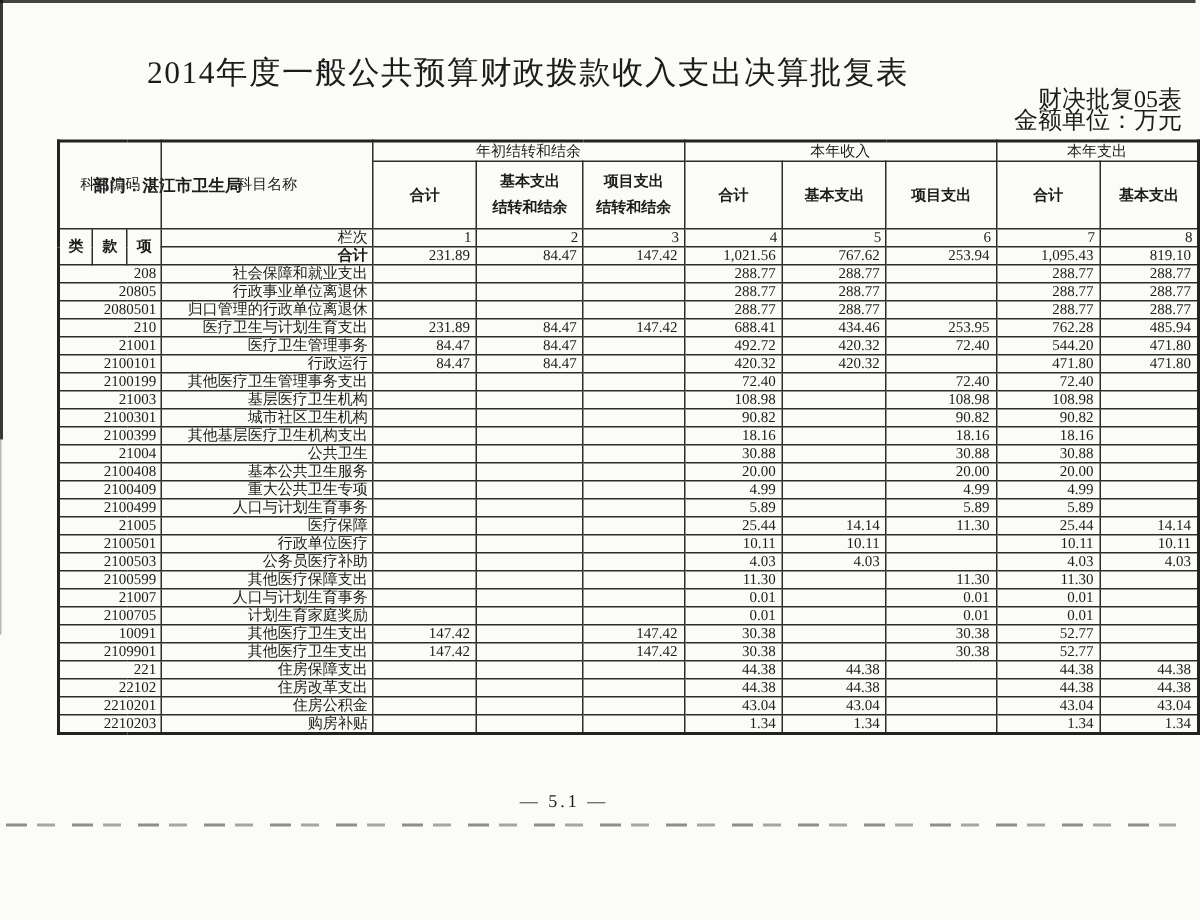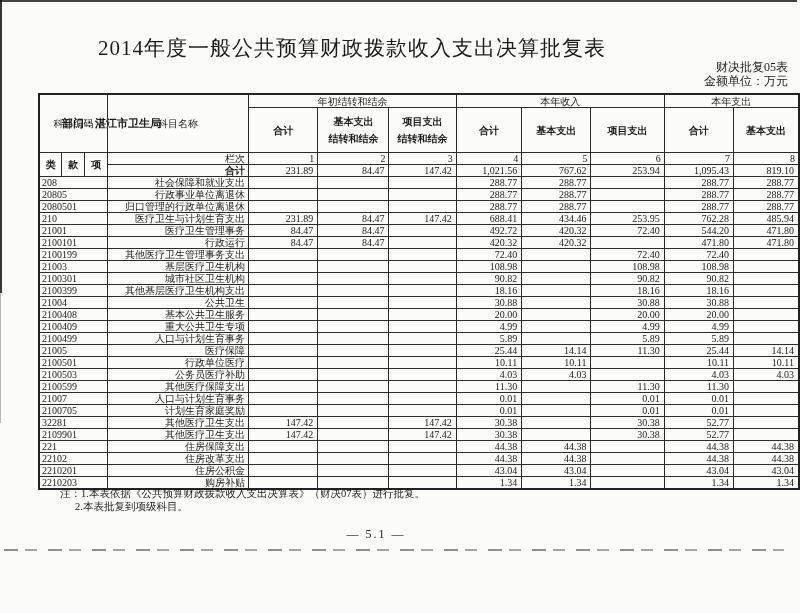--- a/index.html
+++ b/index.html
@@ -8,34 +8,34 @@
   .sheet{position:absolute;inset:0;}
   
   .edge-top{position:absolute;top:0;left:0;width:797px;height:2px;background:#1b1b1b;opacity:.82;}
   .edge-left{position:absolute;top:0;left:0;width:2px;height:293px;background:#151515;opacity:.85;}
   .edge-left2{position:absolute;top:293px;left:0;width:1px;height:130px;background:#555;opacity:.4;}
   .fold-line{position:absolute;top:549px;left:4px;width:780px;height:2px;
      background:repeating-linear-gradient(90deg,#6a6a66 0 14px,transparent 14px 21px,#8a8a85 21px 33px,transparent 33px 44px);
      opacity:.75;}
   .title{position:absolute;top:34px;left:0;width:704px;text-align:center;
      font-size:21px;font-weight:normal;letter-spacing:1px;}
-  .meta-right{position:absolute;top:60px;right:12px;text-align:right;font-size:12px;line-height:14px;}
+  .meta-right{position:absolute;top:60px;right:12px;text-align:right;font-size:16px;line-height:14px;}
   .department{position:absolute;top:76px;left:62px;font-size:11px;font-weight:bold;margin-top:40px;}
   
   table{position:absolute;left:38px;top:93px;border-collapse:collapse;table-layout:fixed;
         background:transparent;}
   td,th{border:1px solid #2c2c2c;font-size:10px;padding:0 3px;height:11px;line-height:11px;
         overflow:hidden;white-space:nowrap;font-weight:normal;}
   table{border:2px solid #222;}
   thead tr.group th{height:12px;text-align:center;font-weight:normal;}
   thead tr.subhead th{height:44px;text-align:center;font-weight:bold;white-space:pre-line;line-height:17px;vertical-align:middle;}
   .clp{text-align:center;font-weight:bold;vertical-align:middle;}
   .center{text-align:right;}
   .num{text-align:right;padding-right:4px;}
-  .code{text-align:left;padding-left:2px;}
+  .code{text-align:right;padding-left:2px;}
   .name{text-align:right;}
   tr.total-row td{font-weight:normal;}
   tr.total-row .center{font-weight:bold;}
   tr.level-class{font-weight:bold;}
   tr.level-item .name{padding-left:17px;font-weight:normal;}
   .notes{position:absolute;left:60px;top:488px;font-size:10.5px;line-height:12.5px;}
   .notes .note2{padding-left:15px;}
   .pageno{position:absolute;top:527px;left:0;width:752px;text-align:center;font-size:12px;letter-spacing:2px;}
 </style>
 </head>
@@ -351,21 +351,21 @@
     <td class="num"></td>
           <td class="num"></td>
           <td class="num"></td>
           <td class="num">0.01</td>
           <td class="num"></td>
           <td class="num">0.01</td>
           <td class="num">0.01</td>
           <td class="num"></td>
         </tr>
         <tr class="level-class">
-      <td class="code" colspan="3">32281</td>
+      <td class="code" colspan="3">10091</td>
       <td class="name">其他医疗卫生支出</td>
     <td class="num">147.42</td>
           <td class="num"></td>
           <td class="num">147.42</td>
           <td class="num">30.38</td>
           <td class="num"></td>
           <td class="num">30.38</td>
           <td class="num">52.77</td>
           <td class="num"></td>
         </tr>
@@ -425,21 +425,17 @@
           <td class="num"></td>
           <td class="num">1.34</td>
           <td class="num">1.34</td>
           <td class="num"></td>
           <td class="num">1.34</td>
           <td class="num">1.34</td>
         </tr>
       </tbody>
   </table>
 
-  <div class="notes">
-    <div>注：1.本表依据《公共预算财政拨款收入支出决算表》（财决07表）进行批复。</div>
-    <div class="note2">2.本表批复到项级科目。</div>
-  </div>
 
   <div class="pageno">— 5.1 —</div>
 
   <div class="fold-line"></div>
 </div>
 
 </body></html>

